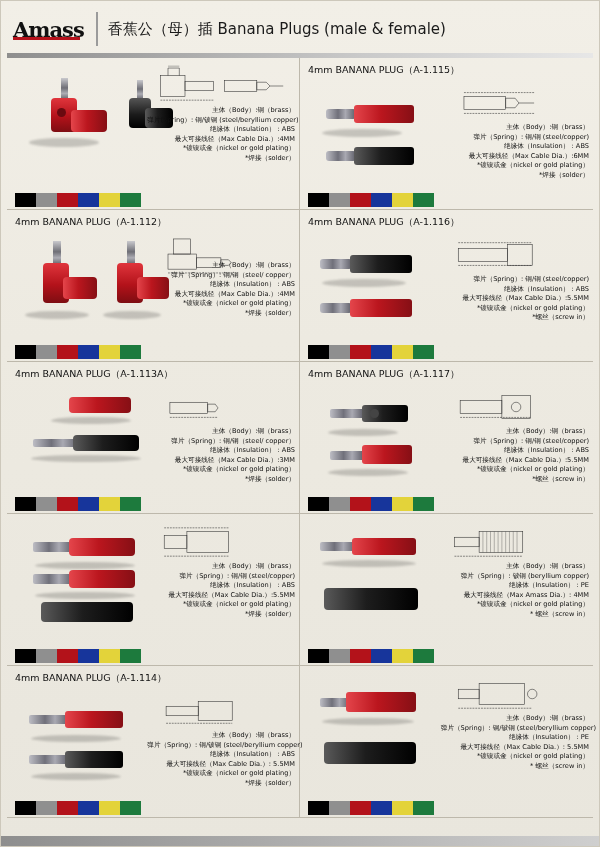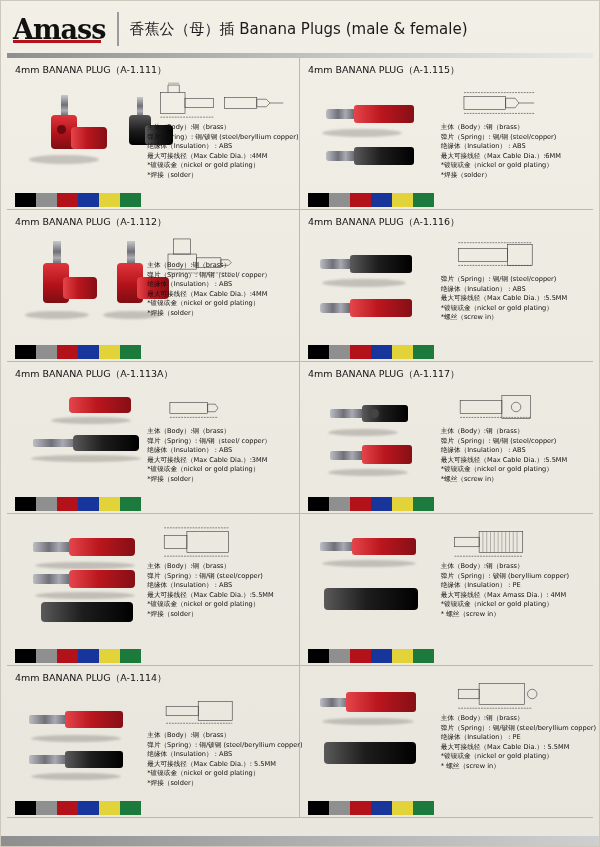--- a/index.html
+++ b/index.html
@@ -21,21 +21,21 @@
   
   .header{
     height:52px;
     display:flex;align-items:center;
     padding:4px 8px 0 10px;
     box-sizing:border-box;
   }
   .logo{
     font-family:"DejaVu Serif", serif;
     font-weight:bold;
-    font-size:27px;
+    font-size:21px;
     letter-spacing:-1px;
     color:#111;
     position:relative;
     padding-left:2px;
     white-space:nowrap;
   }
   .logo-underline{
     position:absolute;left:2px;right:4px;bottom:2px;height:3px;background:#b6121b;
   }
   .header-divider{
@@ -85,20 +85,21 @@
   }
   .specs{
     width:52%;
     position:relative;
     font-size:6.6px;
     line-height:1.45;
     color:#111;
     padding-top:44px;
     font-family:"DejaVu Sans", sans-serif;
     white-space:nowrap;
+    text-align:right;
   }
   .specs.tall{padding-top:30px;}
   .drawing{
     position:absolute;
     top:2px;left:4px;right:2px;height:44px;
   }
   .drawing svg{width:100%;height:100%;}
   
   .swatches{
     position:absolute;
@@ -153,21 +154,20 @@
     <div class="header-title">
       <span>香蕉公（母）插</span>
       <span>Banana Plugs (male &amp; female)</span>
     </div>
   </div>
   <div class="header-rule"></div>
 
   <div class="grid">
 
     <div class="cell left">
-      <div class="cell-title">4mm BANANA PLUG（A-1.111）</div>
       <div class="cell-body">
         <div class="photo">
 
           <div class="shadow" style="left:18px;top:76px;width:70px;height:9px;"></div>
           <div class="plug metal" style="left:50px;top:16px;width:7px;height:22px;"></div>
           <div class="plug red" style="left:40px;top:36px;width:26px;height:34px;border-radius:4px;"></div>
           <div class="plug red-h" style="left:60px;top:48px;width:36px;height:22px;border-radius:4px;"></div>
           <div class="plug" style="left:46px;top:46px;width:9px;height:9px;border-radius:50%;background:#6a0a10;"></div>
 
           <div class="plug metal" style="left:126px;top:18px;width:6px;height:20px;"></div>

